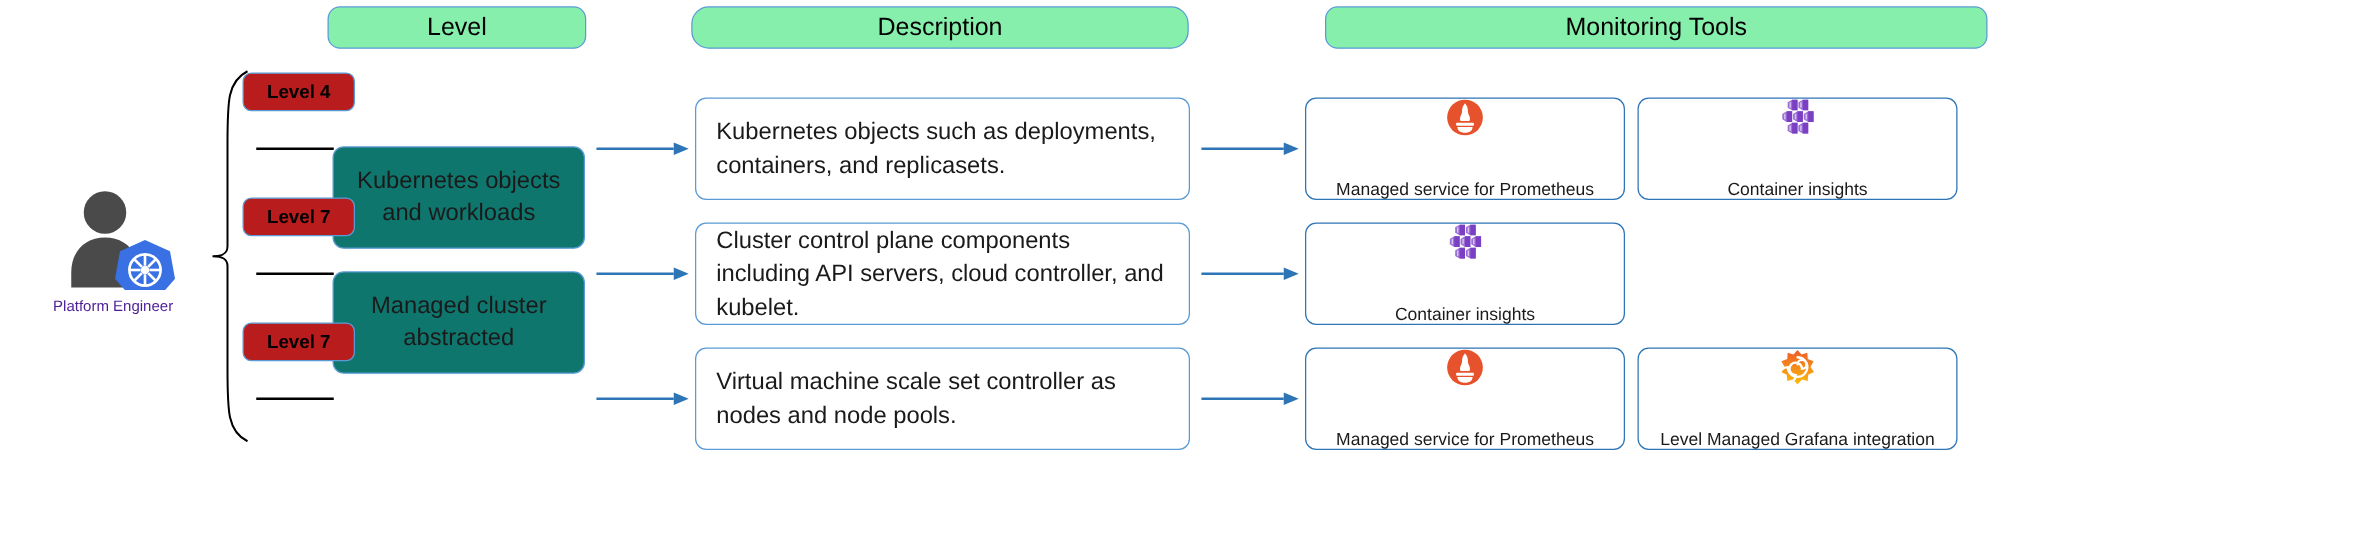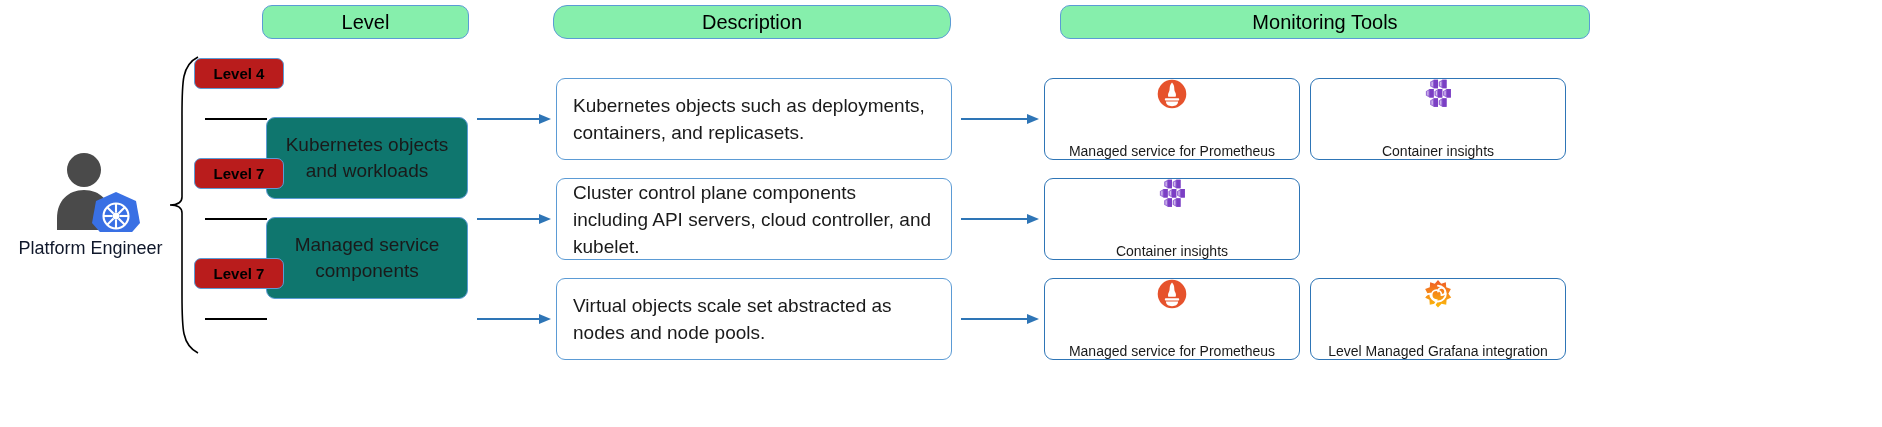--- a/index.html
+++ b/index.html
@@ -53,22 +53,22 @@
     top: 0;
     width: 92px;
     height: 82px;
   }
   .persona-label {
     position: absolute;
     left: 0;
     top: 88px;
     width: 145px;
     text-align: center;
-    font-size: 18px;
-    color: #0f172a;
+    font-size: 12px;
+    color: #4c1d95;
   }
 
   
   .brace {
     position: absolute;
     left: 168px;
     top: 55px;
     width: 40px;
     height: 300px;
   }
@@ -281,21 +281,21 @@
             <rect x="2" y="3" width="1.6" height="6" fill="#d8c4f0"></rect>
           </g>
         </g>
       </svg>
       <div class="tool-label">Container insights</div>
     </div>
   </div>
 
   <div class="row" id="row-1">
     <div class="connector"></div>
-    <div class="level-box">Managed service components</div>
+    <div class="level-box">Managed cluster abstracted</div>
     <div class="level-badge">Level 7</div>
     <svg class="arrow" id="arrow-a-1" viewBox="0 0 74 14">
       <line x1="0" y1="7" x2="62" y2="7" stroke="#2e75b6" stroke-width="2"></line>
       <polygon points="62,2 74,7 62,12" fill="#2e75b6"></polygon>
     </svg>
     <div class="desc-box">Cluster control plane components including API servers, cloud controller, and kubelet.</div>
     <svg class="arrow" id="arrow-b-1" viewBox="0 0 78 14">
       <line x1="0" y1="7" x2="66" y2="7" stroke="#2e75b6" stroke-width="2"></line>
       <polygon points="66,2 78,7 66,12" fill="#2e75b6"></polygon>
     </svg>
@@ -343,21 +343,21 @@
     </div>
   </div>
 
   <div class="row" id="row-2">
     <div class="connector"></div>
     <div class="level-badge">Level 7</div>
     <svg class="arrow" id="arrow-a-2" viewBox="0 0 74 14">
       <line x1="0" y1="7" x2="62" y2="7" stroke="#2e75b6" stroke-width="2"></line>
       <polygon points="62,2 74,7 62,12" fill="#2e75b6"></polygon>
     </svg>
-    <div class="desc-box">Virtual objects scale set abstracted as nodes and node pools.</div>
+    <div class="desc-box">Virtual machine scale set controller as nodes and node pools.</div>
     <svg class="arrow" id="arrow-b-2" viewBox="0 0 78 14">
       <line x1="0" y1="7" x2="66" y2="7" stroke="#2e75b6" stroke-width="2"></line>
       <polygon points="66,2 78,7 66,12" fill="#2e75b6"></polygon>
     </svg>
     <div class="tool-card first">
       <svg class="tool-icon" viewBox="0 0 42 42">
         <circle cx="21" cy="21" r="20" fill="#e6522c"></circle>
         <path d="M21 5 C16 11 19 14 16.5 18.5 C14.5 22 16 25 16 25 L26 25 C26 25 27.5 22 25.5 18.5 C23 14 26 11 21 5 Z" fill="#ffffff"></path>
         <rect x="11" y="27" width="20" height="3.2" rx="1.1" fill="#ffffff"></rect>
         <path d="M12.5 31.6 L29.5 31.6 C29.5 36 26 38 21 38 C16 38 12.5 36 12.5 31.6 Z" fill="#ffffff"></path>

